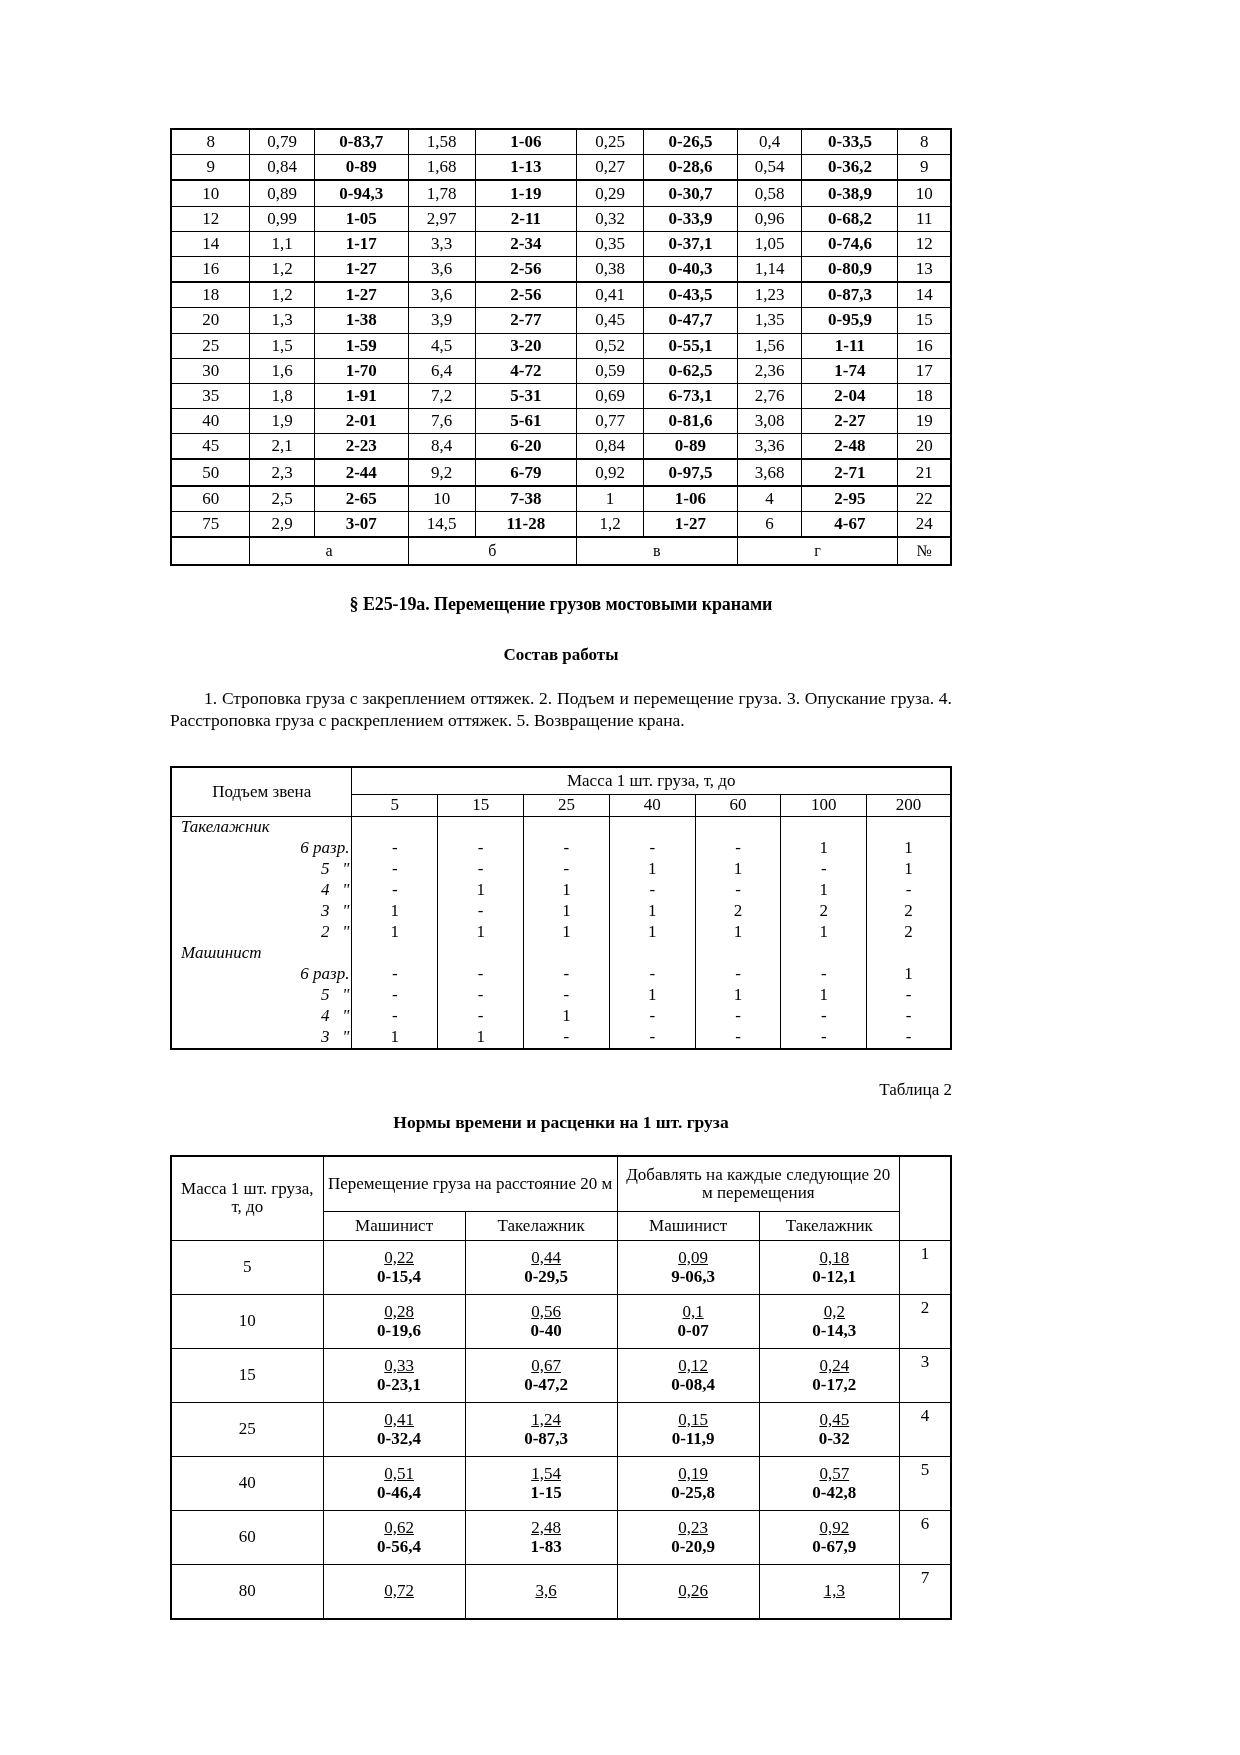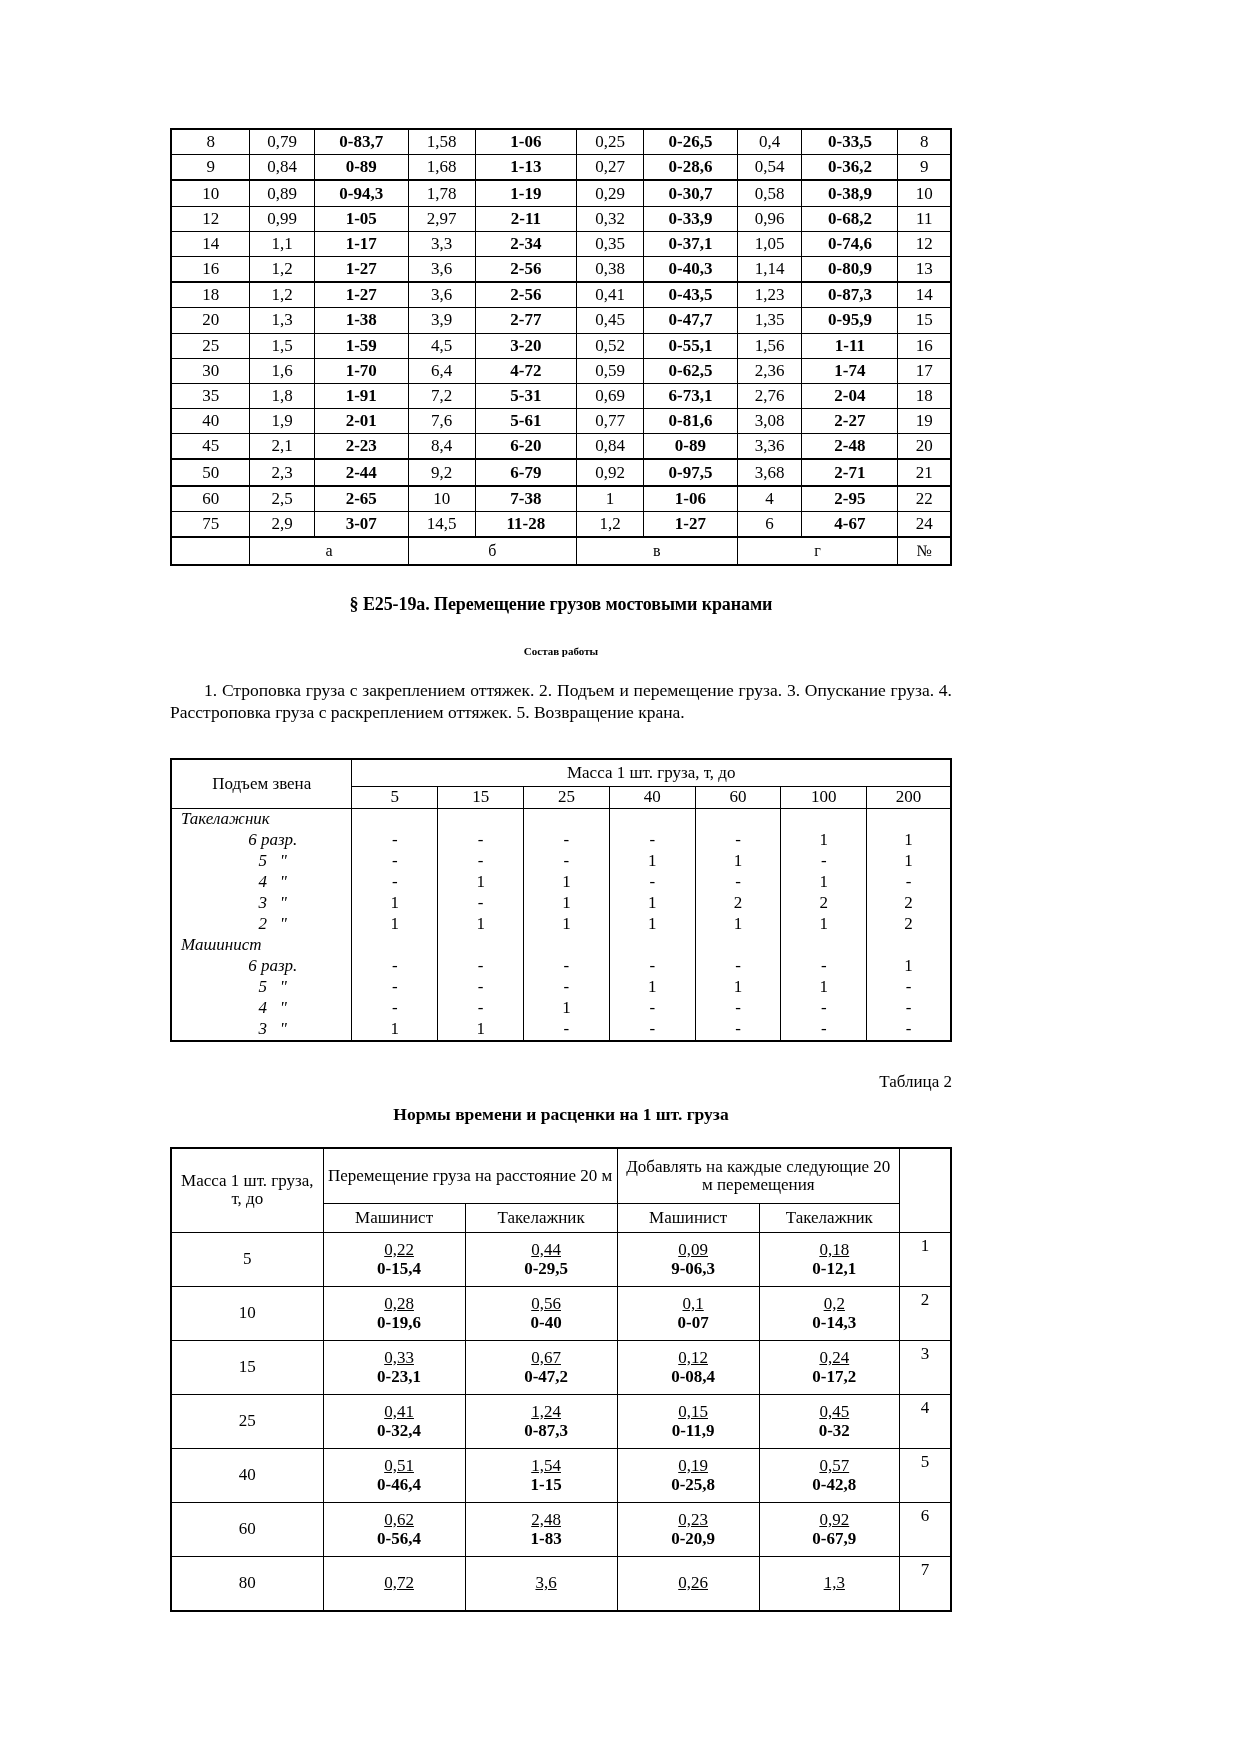--- a/index.html
+++ b/index.html
@@ -67,21 +67,21 @@
   
   h1.sec {
     text-align: center;
     font-size: 18px;
     font-weight: bold;
     margin: 28px 0 0 0;
     letter-spacing: -0.1px;
   }
   h2.sub {
     text-align: center;
-    font-size: 11px;
+    font-size: 17px;
     font-weight: bold;
     margin: 30px 0 0 0;
   }
   p.body {
     font-size: 17.5px;
     line-height: 1.28;
     margin: 22px 0 0 0;
     text-align: justify;
     text-indent: 34px;
   }
@@ -92,21 +92,21 @@
     font-size: 17px;
   }
   .t2 td {
     height: 21px;
     padding: 0 2px;
   }
   .t2 td.hdr {
     height: 26px;
   }
   .t2 td.lbl {
-    text-align: center;
+    text-align: right;
     font-style: italic;
     padding-left: 24px;
     white-space: pre;
   }
   .t2 td.grp {
     text-align: left;
     font-style: italic;
     padding-left: 9px;
   }
   .t2 td.nb {

